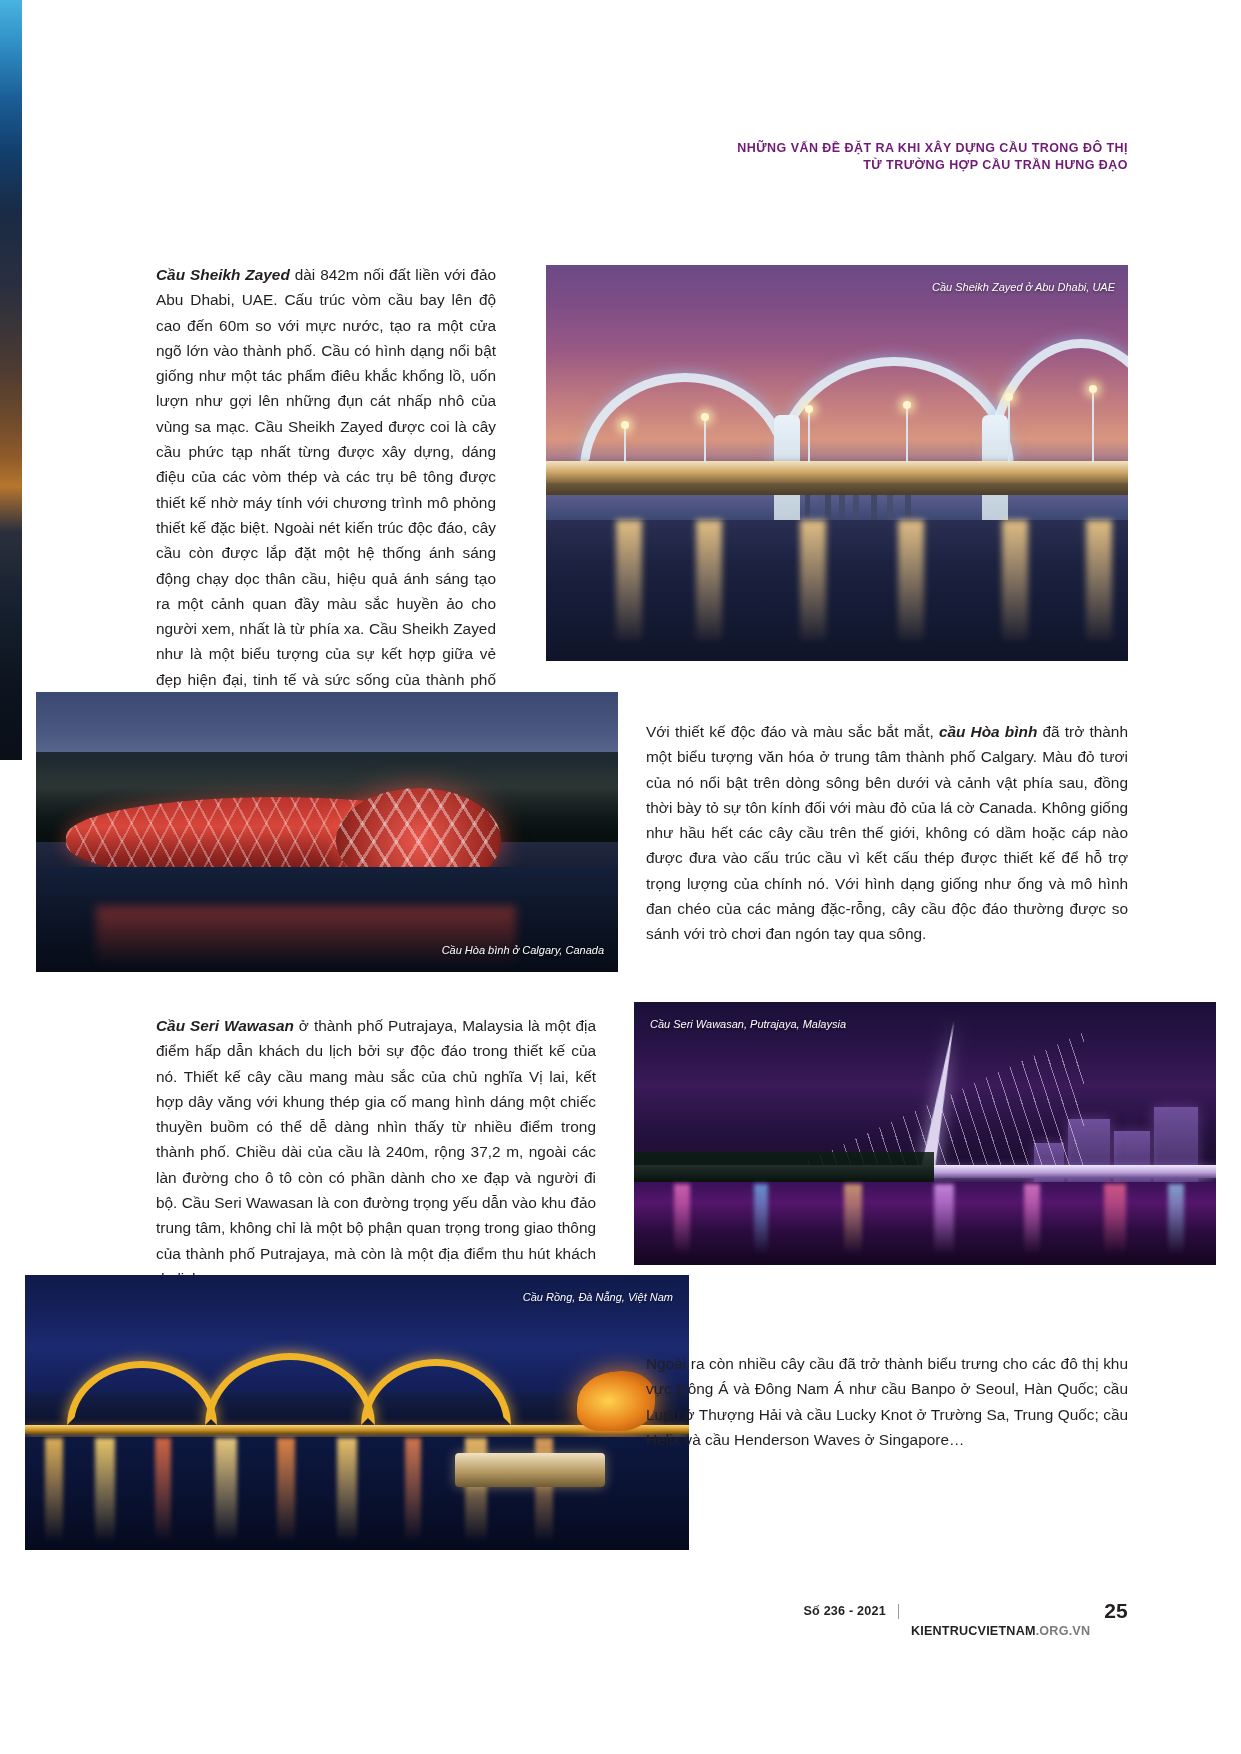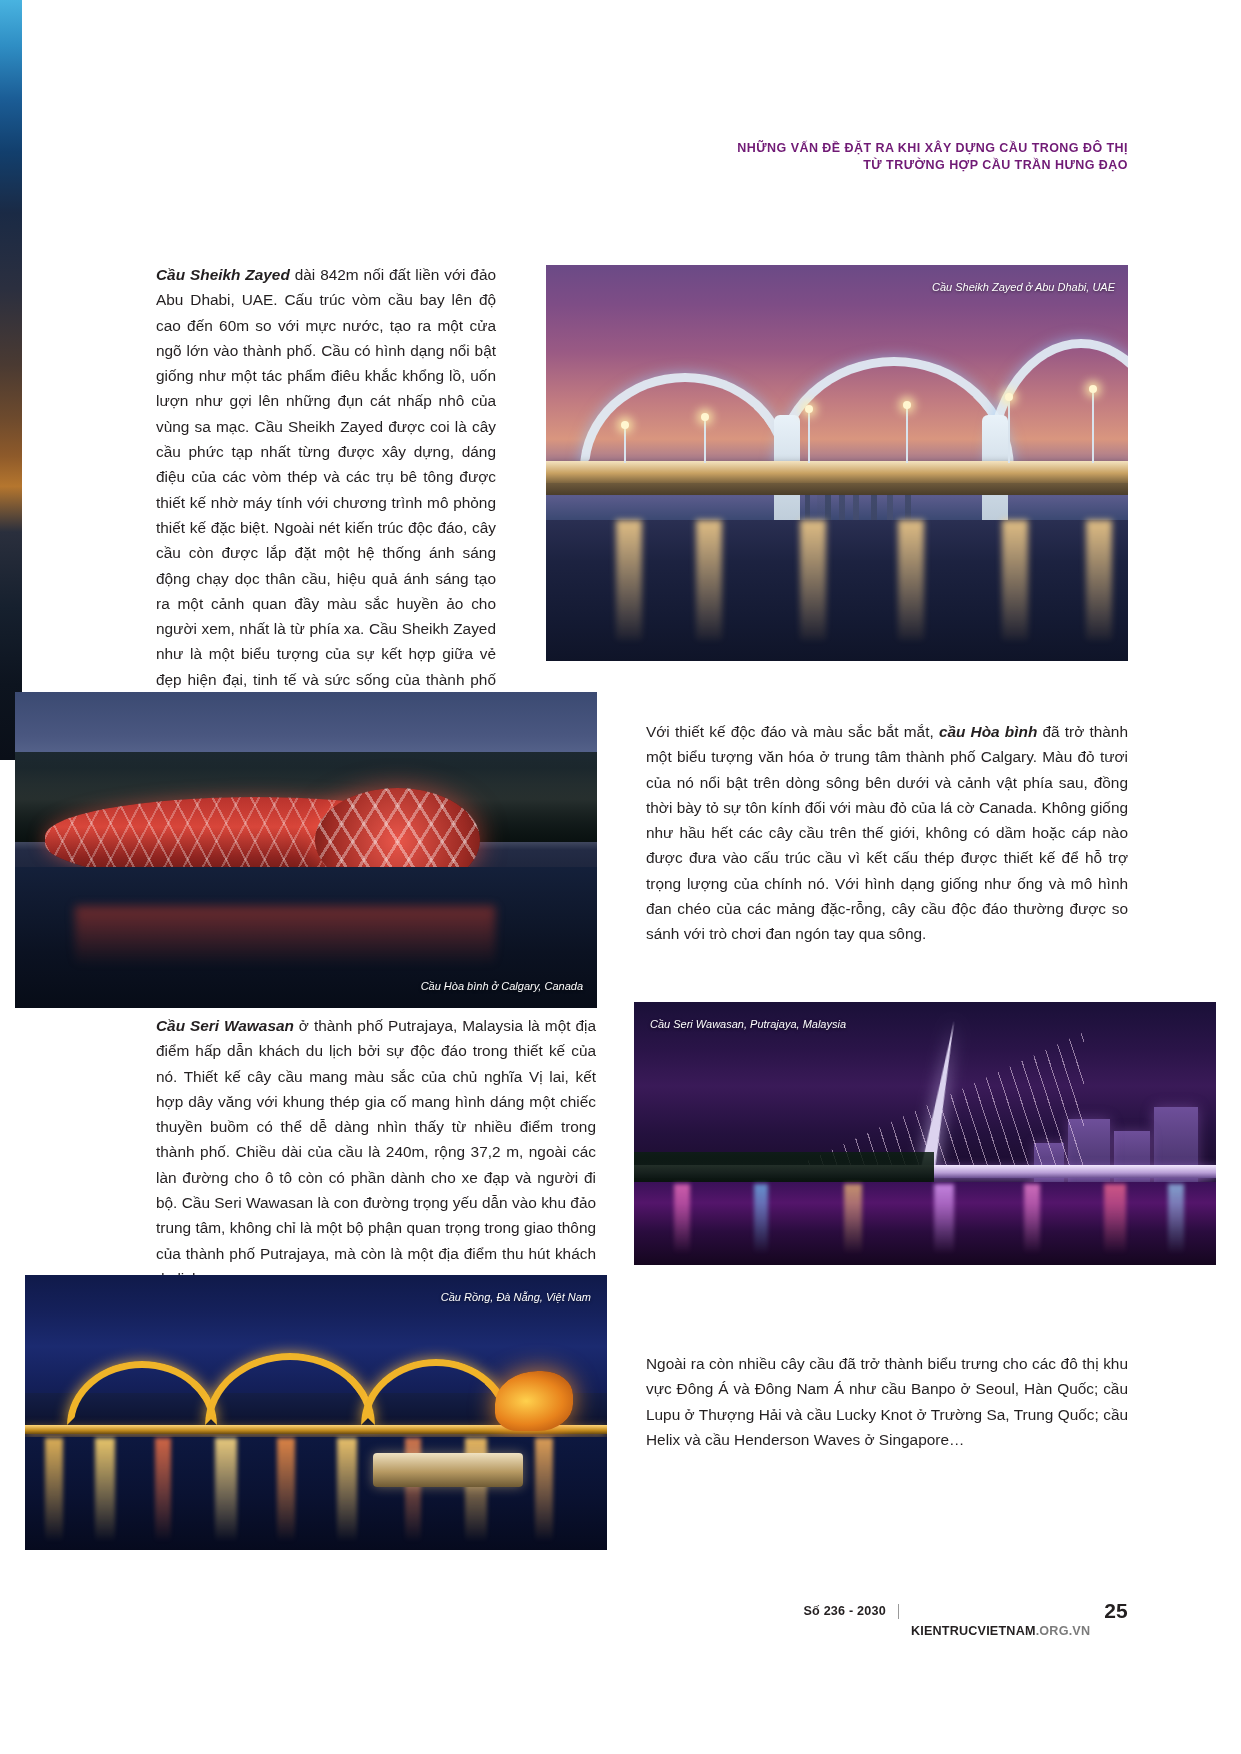--- a/index.html
+++ b/index.html
@@ -132,21 +132,21 @@
       #47507040 16px 24px, #3b4664 24px 30px, transparent 30px 38px,
       #40496a 38px 44px, transparent 44px 52px, #434c6d 52px 58px,
       transparent 58px 70px, #3d4665 70px 76px, transparent 76px 86px,
       #454e70 86px 92px, transparent 92px 104px, #3f4868 104px 110px, transparent 110px);
     opacity: .85;
   }
   #fig-sheikh-zayed .caption { right: 13px; top: 14px; }
 
   
   #fig-hoa-binh {
-    left: 15px; top: 692px; width: 582px; height: 316px;
+    left: 36px; top: 692px; width: 582px; height: 280px;
     background: linear-gradient(180deg,#3b4a72 0%,#4a5780 14%,#5d6b92 24%,#47558033 34%,#232b45 50%,#131a2b 70%,#0c1120 100%);
   }
   #fig-hoa-binh .trees {
     position: absolute; left: 0; right: 0; top: 60px; height: 90px;
     background: linear-gradient(180deg, rgba(10,22,18,.75), rgba(6,14,12,.95));
   }
   #fig-hoa-binh .water {
     position: absolute; left: 0; right: 0; top: 175px; bottom: 0;
     background: linear-gradient(180deg,#14203a,#0b1222 60%,#070c17 100%);
   }
@@ -218,21 +218,21 @@
     position: absolute; height: 70px; top: 182px; filter: blur(2px);
   }
   #fig-seri-wawasan .trees {
     position: absolute; left: 0; width: 300px; top: 150px; height: 40px;
     background: linear-gradient(180deg, rgba(12,30,18,.85), rgba(6,16,10,.98));
   }
   #fig-seri-wawasan .caption { left: 16px; top: 14px; }
 
   
   #fig-rong {
-    left: 25px; top: 1275px; width: 582px; height: 275px;
+    left: 25px; top: 1275px; width: 664px; height: 275px;
     background: linear-gradient(180deg,#101a4a 0%,#15215c 14%,#1b2a70 26%,#14205a 40%,#0c1436 62%,#070c22 100%);
   }
   #fig-rong .city {
     position: absolute; left: 0; right: 0; top: 118px; height: 40px;
     background: linear-gradient(180deg, rgba(20,30,70,.9), rgba(10,16,40,.98));
   }
   #fig-rong .arch {
     position: absolute;
     border: 7px solid #f0b429;
     border-bottom-color: transparent;
@@ -387,17 +387,17 @@
 
   <div class="boat"></div>
   <div class="caption">Cầu Rồng, Đà Nẵng, Việt Nam</div>
 </div>
 
 <div class="col-text" id="col4" style="left:646px; top:1351px; width:482px;">
   <p>Ngoài ra còn nhiều cây cầu đã trở thành biểu trưng cho các đô thị khu vực Đông Á và Đông Nam Á như cầu Banpo ở Seoul, Hàn Quốc; cầu Lupu ở Thượng Hải và cầu Lucky Knot ở Trường Sa, Trung Quốc; cầu Helix và cầu Henderson Waves ở Singapore…</p>
 </div>
 
 <div id="footer">
-  <span class="issue">Số 236 - 2030</span>
+  <span class="issue">Số 236 - 2021</span>
   <span class="sep"></span>
   <span class="site"><span>KIENTRUCVIETNAM</span><span class="tld">.ORG.VN</span></span>
   <span class="pageno">25</span>
 </div>
 
 </body></html>

